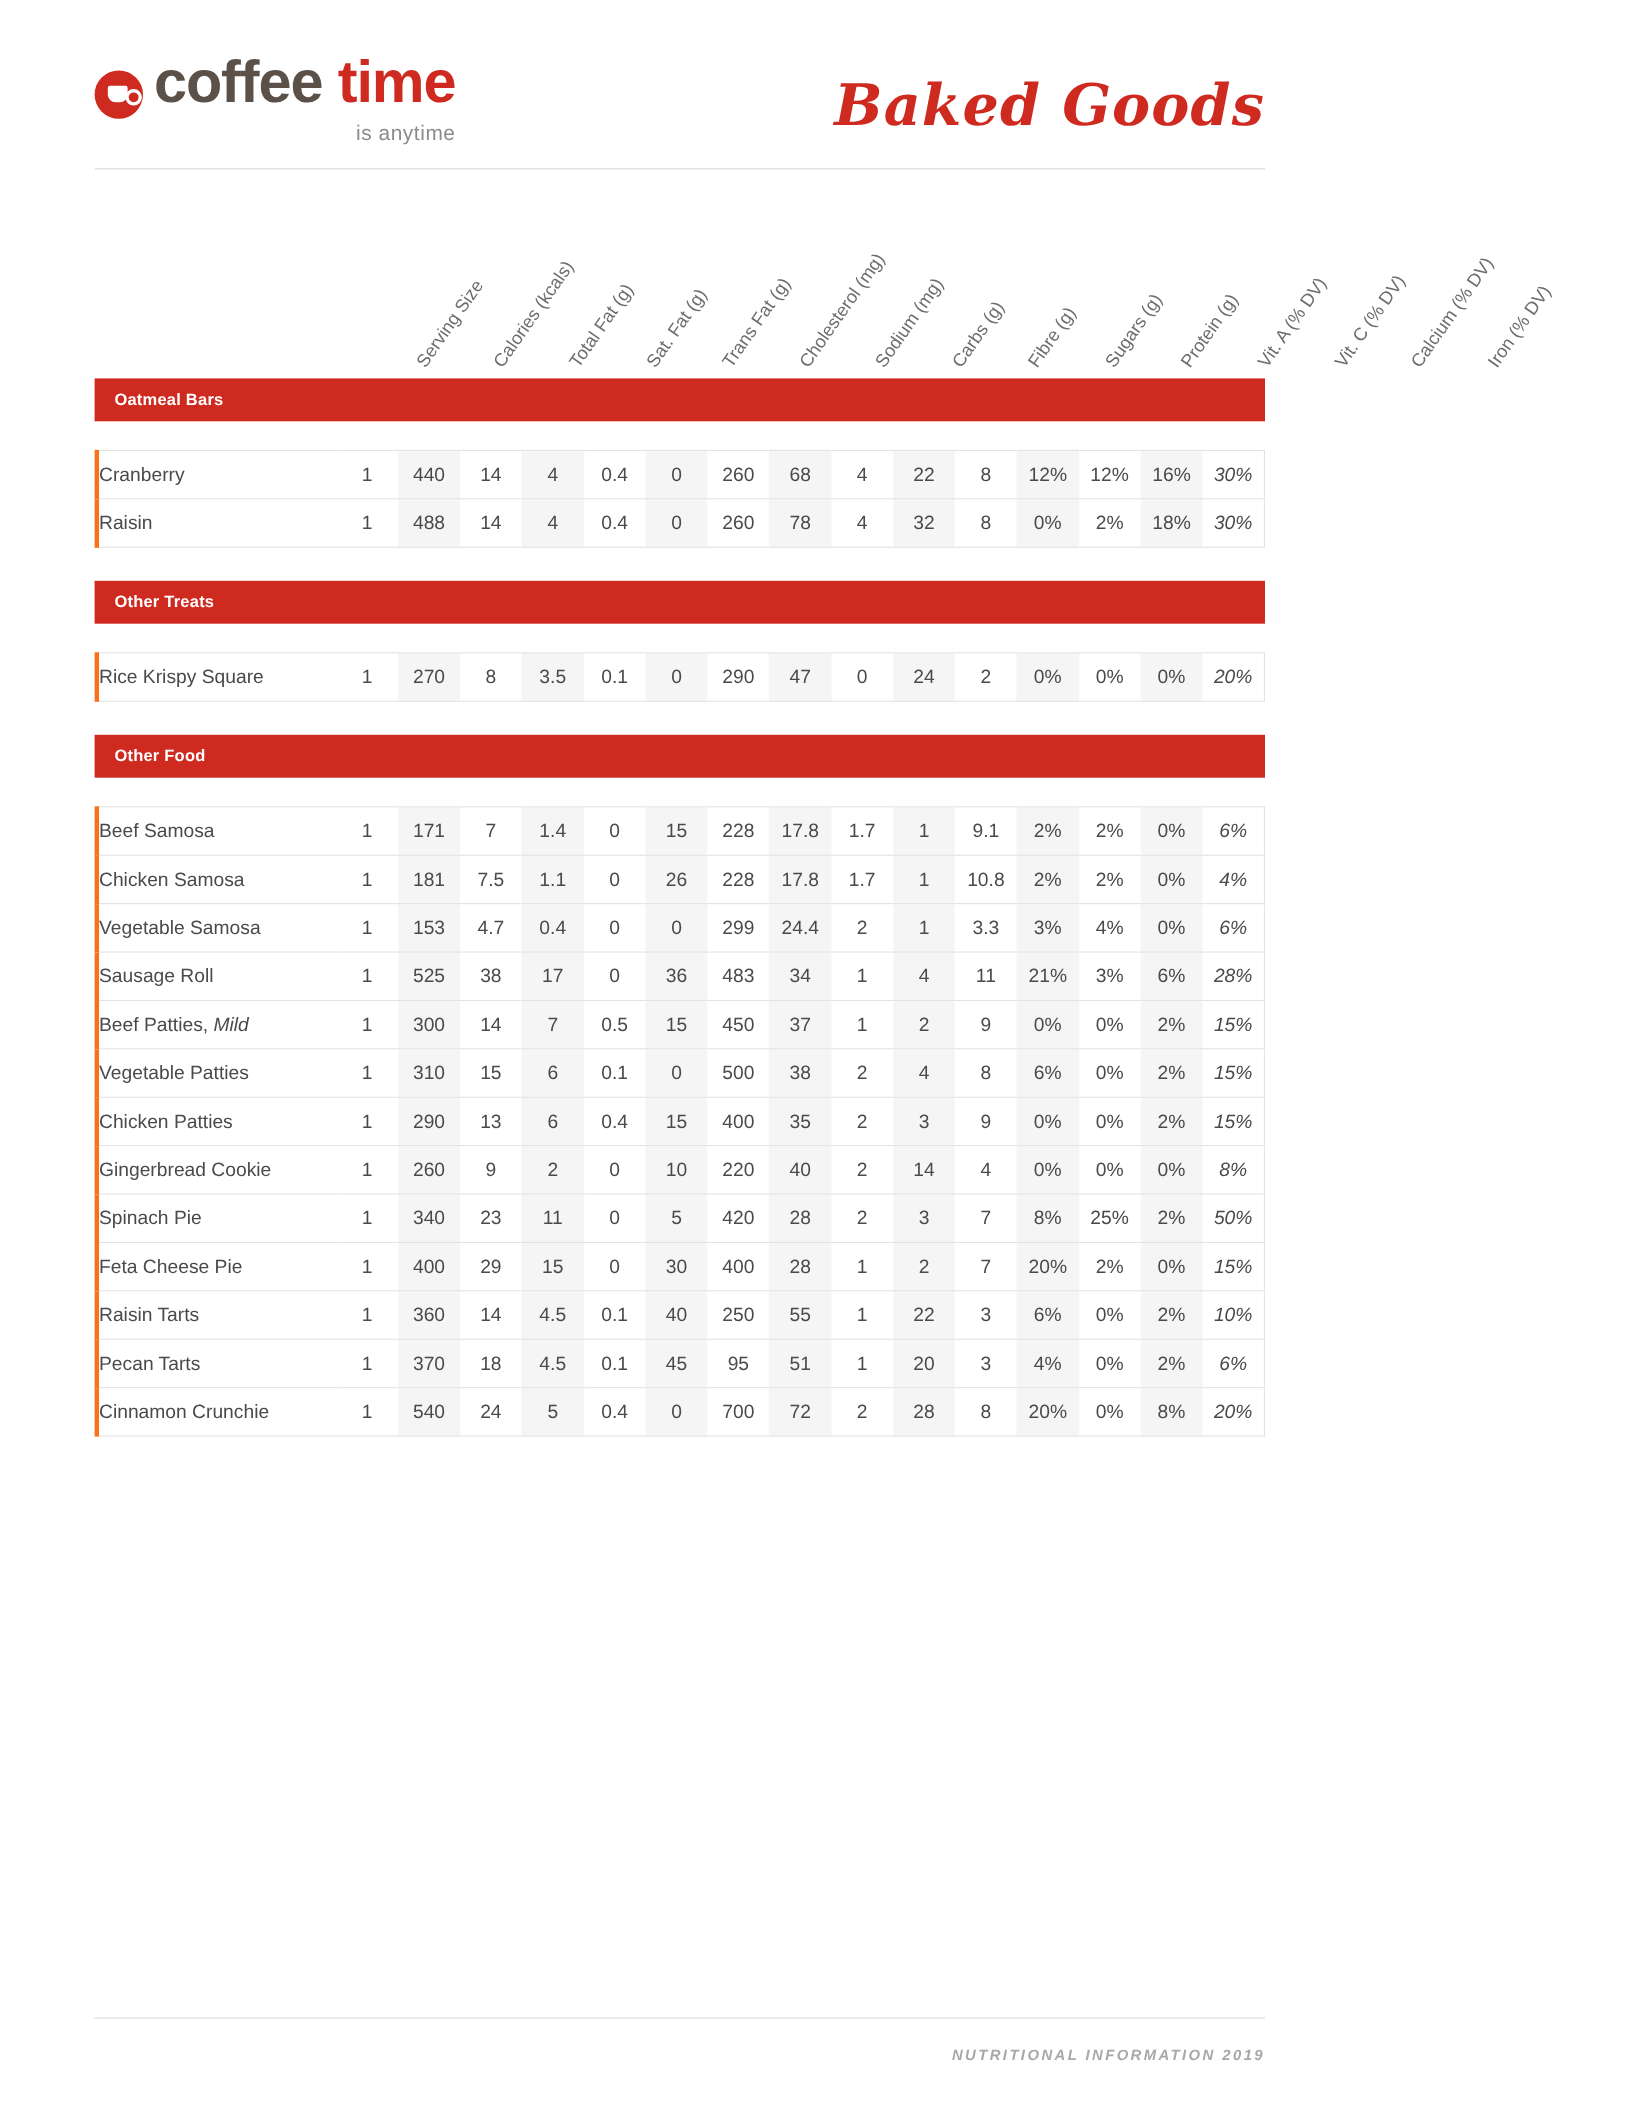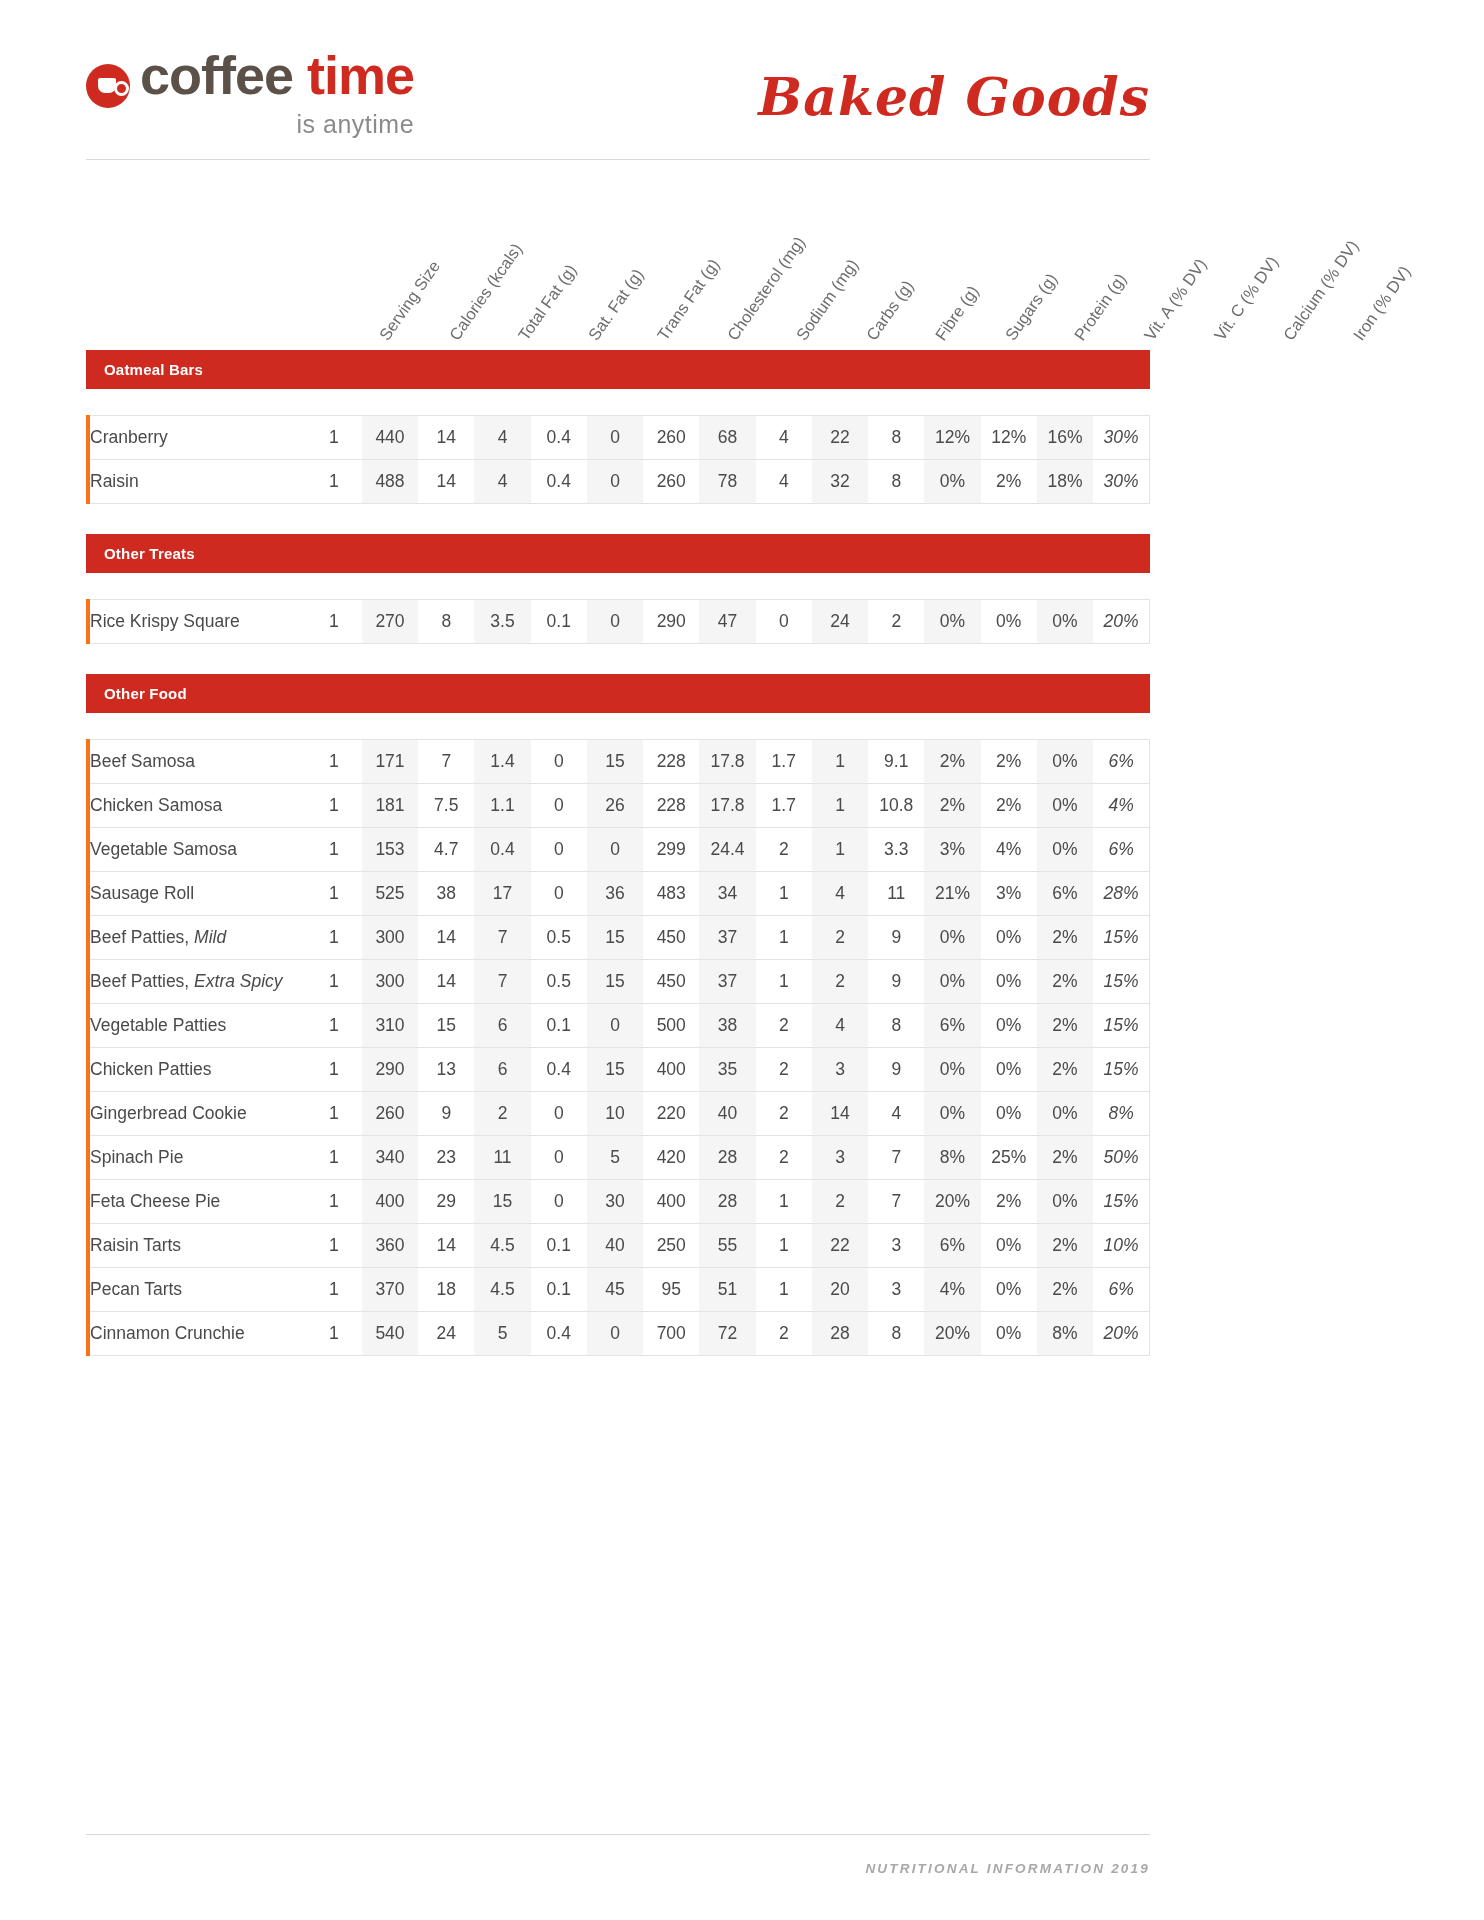--- a/index.html
+++ b/index.html
@@ -73,21 +73,21 @@
   .logo-words {
     font-size: 54px;
     font-weight: bold;
     letter-spacing: -1px;
     white-space: nowrap;
   }
   .logo-coffee { color: #5c5148; }
   .logo-time { color: #cf2a20; }
   .logo-tag {
     text-align: right;
-    font-size: 25px;
+    font-size: 19px;
     color: #8b8b8b;
     margin-top: 10px;
     letter-spacing: 0.5px;
   }
   .section-title-script {
     color: #cf2a20;
     font-family: "DejaVu Serif", serif;
     font-style: italic;
     font-size: 52px;
     font-weight: bold;
@@ -415,38 +415,20 @@
             <td class="val shade">37</td>
             <td class="val">1</td>
             <td class="val shade">2</td>
             <td class="val">9</td>
             <td class="val shade">0%</td>
             <td class="val">0%</td>
             <td class="val shade">2%</td>
             <td class="val last">15%</td>
           </tr>
           <tr>
-            <td class="name"><span>Beef Patties, </span><span class="ital">Extra Spicy</span></td>
-            <td class="val">1</td>
-            <td class="val shade">300</td>
-            <td class="val">14</td>
-            <td class="val shade">7</td>
-            <td class="val">0.5</td>
-            <td class="val shade">15</td>
-            <td class="val">450</td>
-            <td class="val shade">37</td>
-            <td class="val">1</td>
-            <td class="val shade">2</td>
-            <td class="val">9</td>
-            <td class="val shade">0%</td>
-            <td class="val">0%</td>
-            <td class="val shade">2%</td>
-            <td class="val last">15%</td>
-          </tr>
-          <tr>
             <td class="name"><span>Vegetable Patties</span></td>
             <td class="val">1</td>
             <td class="val shade">310</td>
             <td class="val">15</td>
             <td class="val shade">6</td>
             <td class="val">0.1</td>
             <td class="val shade">0</td>
             <td class="val">500</td>
             <td class="val shade">38</td>
             <td class="val">2</td>

